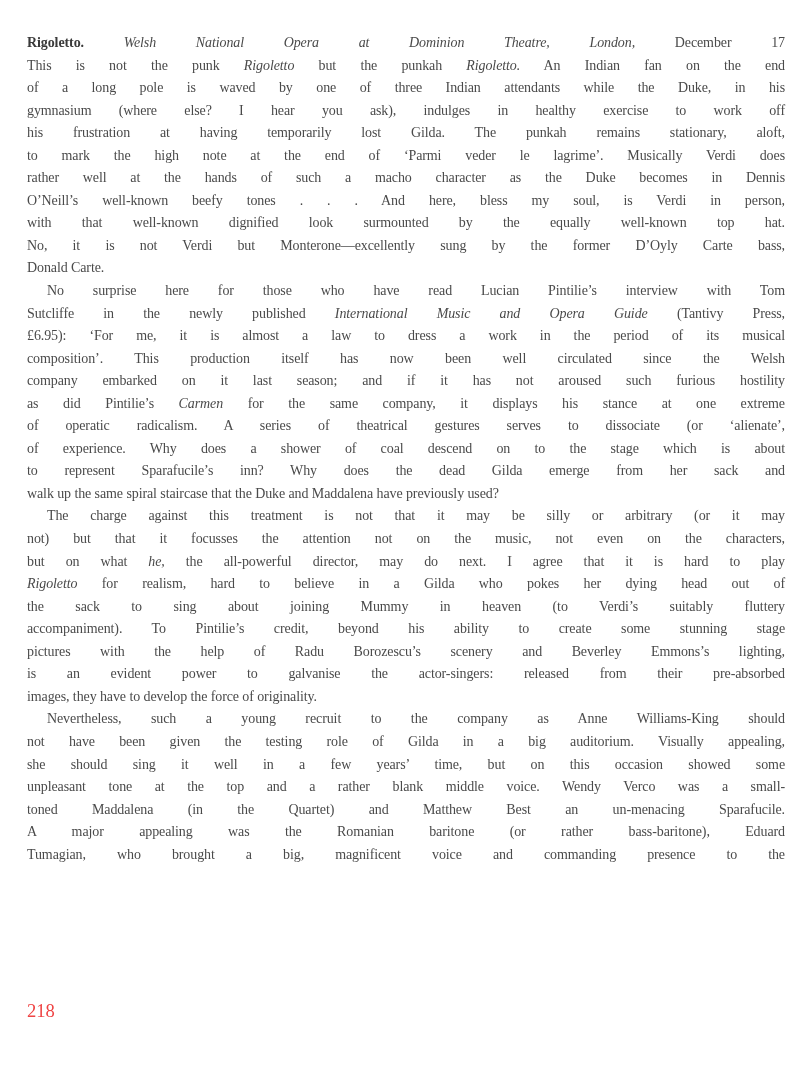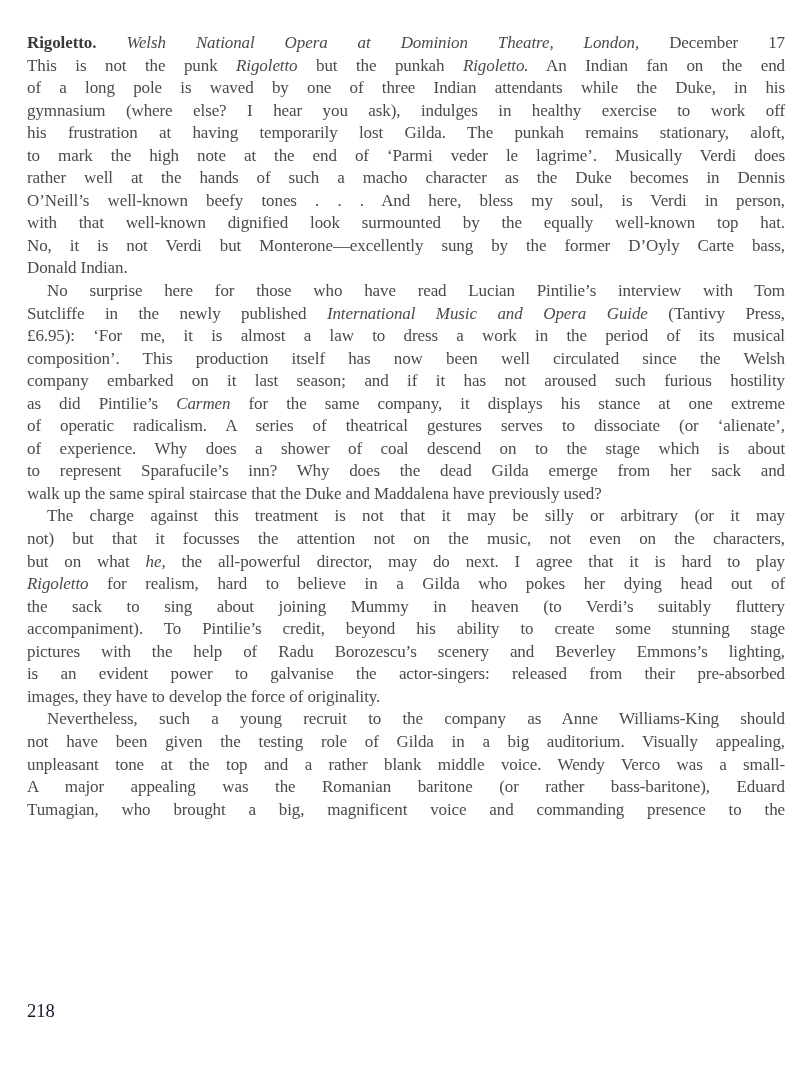--- a/index.html
+++ b/index.html
@@ -12,21 +12,21 @@
       height: 1073px;
       overflow: hidden;
       position: relative;
     }
     .page {
       position: absolute;
       left: 27px;
       top: 32px;
       width: 758px;
       font-family: "Liberation Serif", "DejaVu Serif", serif;
-      font-size: 17px;
+      font-size: 14px;
       line-height: 22.55px;
       color: #4a4a4a;
       letter-spacing: -0.1px;
     }
     .line {
       display: block;
       white-space: nowrap;
       text-align: justify;
       text-align-last: justify;
       height: 22.55px;
@@ -44,21 +44,21 @@
     }
     i, .it {
       font-style: italic;
     }
     .page-number {
       position: absolute;
       left: 27px;
       top: 1000px;
       font-family: "Liberation Serif", "DejaVu Serif", serif;
       font-size: 18.6px;
-      color: #0f172a;
+      color: #ef4444;
     }
   </style>
 </head>
 <body>
 
 <div class="page">
   <div class="line">
     <span class="heading-title">Rigoletto.</span>
     <span class="it">Welsh National Opera at Dominion Theatre, London,</span>
     <span>December 17</span>
@@ -66,21 +66,21 @@
   <div id="body-lines">
       <div class="line"><span>This is not the punk </span><span class="it">Rigoletto</span><span> but the punkah </span><span class="it">Rigoletto.</span><span> An Indian fan on the end</span></div>
       <div class="line"><span>of a long pole is waved by one of three Indian attendants while the Duke, in his</span></div>
       <div class="line"><span>gymnasium (where else? I hear you ask), indulges in healthy exercise to work off</span></div>
       <div class="line"><span>his frustration at having temporarily lost Gilda. The punkah remains stationary, aloft,</span></div>
       <div class="line"><span>to mark the high note at the end of ‘Parmi veder le lagrime’. Musically Verdi does</span></div>
       <div class="line"><span>rather well at the hands of such a macho character as the Duke becomes in Dennis</span></div>
       <div class="line"><span>O’Neill’s well-known beefy tones . . . And here, bless my soul, is Verdi in person,</span></div>
       <div class="line"><span>with that well-known dignified look surmounted by the equally well-known top hat.</span></div>
       <div class="line"><span>No, it is not Verdi but Monterone—excellently sung by the former D’Oyly Carte bass,</span></div>
-      <div class="line last"><span>Donald Indian.</span></div>
+      <div class="line last"><span>Donald Carte.</span></div>
       <div class="line indent"><span>No surprise here for those who have read Lucian Pintilie’s interview with Tom</span></div>
       <div class="line"><span>Sutcliffe in the newly published </span><span class="it">International Music and Opera Guide</span><span> (Tantivy Press,</span></div>
       <div class="line"><span>£6.95): ‘For me, it is almost a law to dress a work in the period of its musical</span></div>
       <div class="line"><span>composition’. This production itself has now been well circulated since the Welsh</span></div>
       <div class="line"><span>company embarked on it last season; and if it has not aroused such furious hostility</span></div>
       <div class="line"><span>as did Pintilie’s </span><span class="it">Carmen</span><span> for the same company, it displays his stance at one extreme</span></div>
       <div class="line"><span>of operatic radicalism. A series of theatrical gestures serves to dissociate (or ‘alienate’,</span></div>
       <div class="line"><span>of experience. Why does a shower of coal descend on to the stage which is about</span></div>
       <div class="line"><span>to represent Sparafucile’s inn? Why does the dead Gilda emerge from her sack and</span></div>
       <div class="line last"><span>walk up the same spiral staircase that the Duke and Maddalena have previously used?</span></div>
@@ -88,19 +88,21 @@
       <div class="line"><span>not) but that it focusses the attention not on the music, not even on the characters,</span></div>
       <div class="line"><span>but on what </span><span class="it">he,</span><span> the all-powerful director, may do next. I agree that it is hard to play</span></div>
       <div class="line"><span class="it">Rigoletto</span><span> for realism, hard to believe in a Gilda who pokes her dying head out of</span></div>
       <div class="line"><span>the sack to sing about joining Mummy in heaven (to Verdi’s suitably fluttery</span></div>
       <div class="line"><span>accompaniment). To Pintilie’s credit, beyond his ability to create some stunning stage</span></div>
       <div class="line"><span>pictures with the help of Radu Borozescu’s scenery and Beverley Emmons’s lighting,</span></div>
       <div class="line"><span>is an evident power to galvanise the actor-singers: released from their pre-absorbed</span></div>
       <div class="line last"><span>images, they have to develop the force of originality.</span></div>
       <div class="line indent"><span>Nevertheless, such a young recruit to the company as Anne Williams-King should</span></div>
       <div class="line"><span>not have been given the testing role of Gilda in a big auditorium. Visually appealing,</span></div>
+      <div class="line"><span>she should sing it well in a few years’ time, but on this occasion showed some</span></div>
       <div class="line"><span>unpleasant tone at the top and a rather blank middle voice. Wendy Verco was a small-</span></div>
+      <div class="line"><span>toned Maddalena (in the Quartet) and Matthew Best an un-menacing Sparafucile.</span></div>
       <div class="line"><span>A major appealing was the Romanian baritone (or rather bass-baritone), Eduard</span></div>
       <div class="line"><span>Tumagian, who brought a big, magnificent voice and commanding presence to the</span></div>
     </div>
 </div>
 
 <div class="page-number">218</div>
 
 </body></html>

